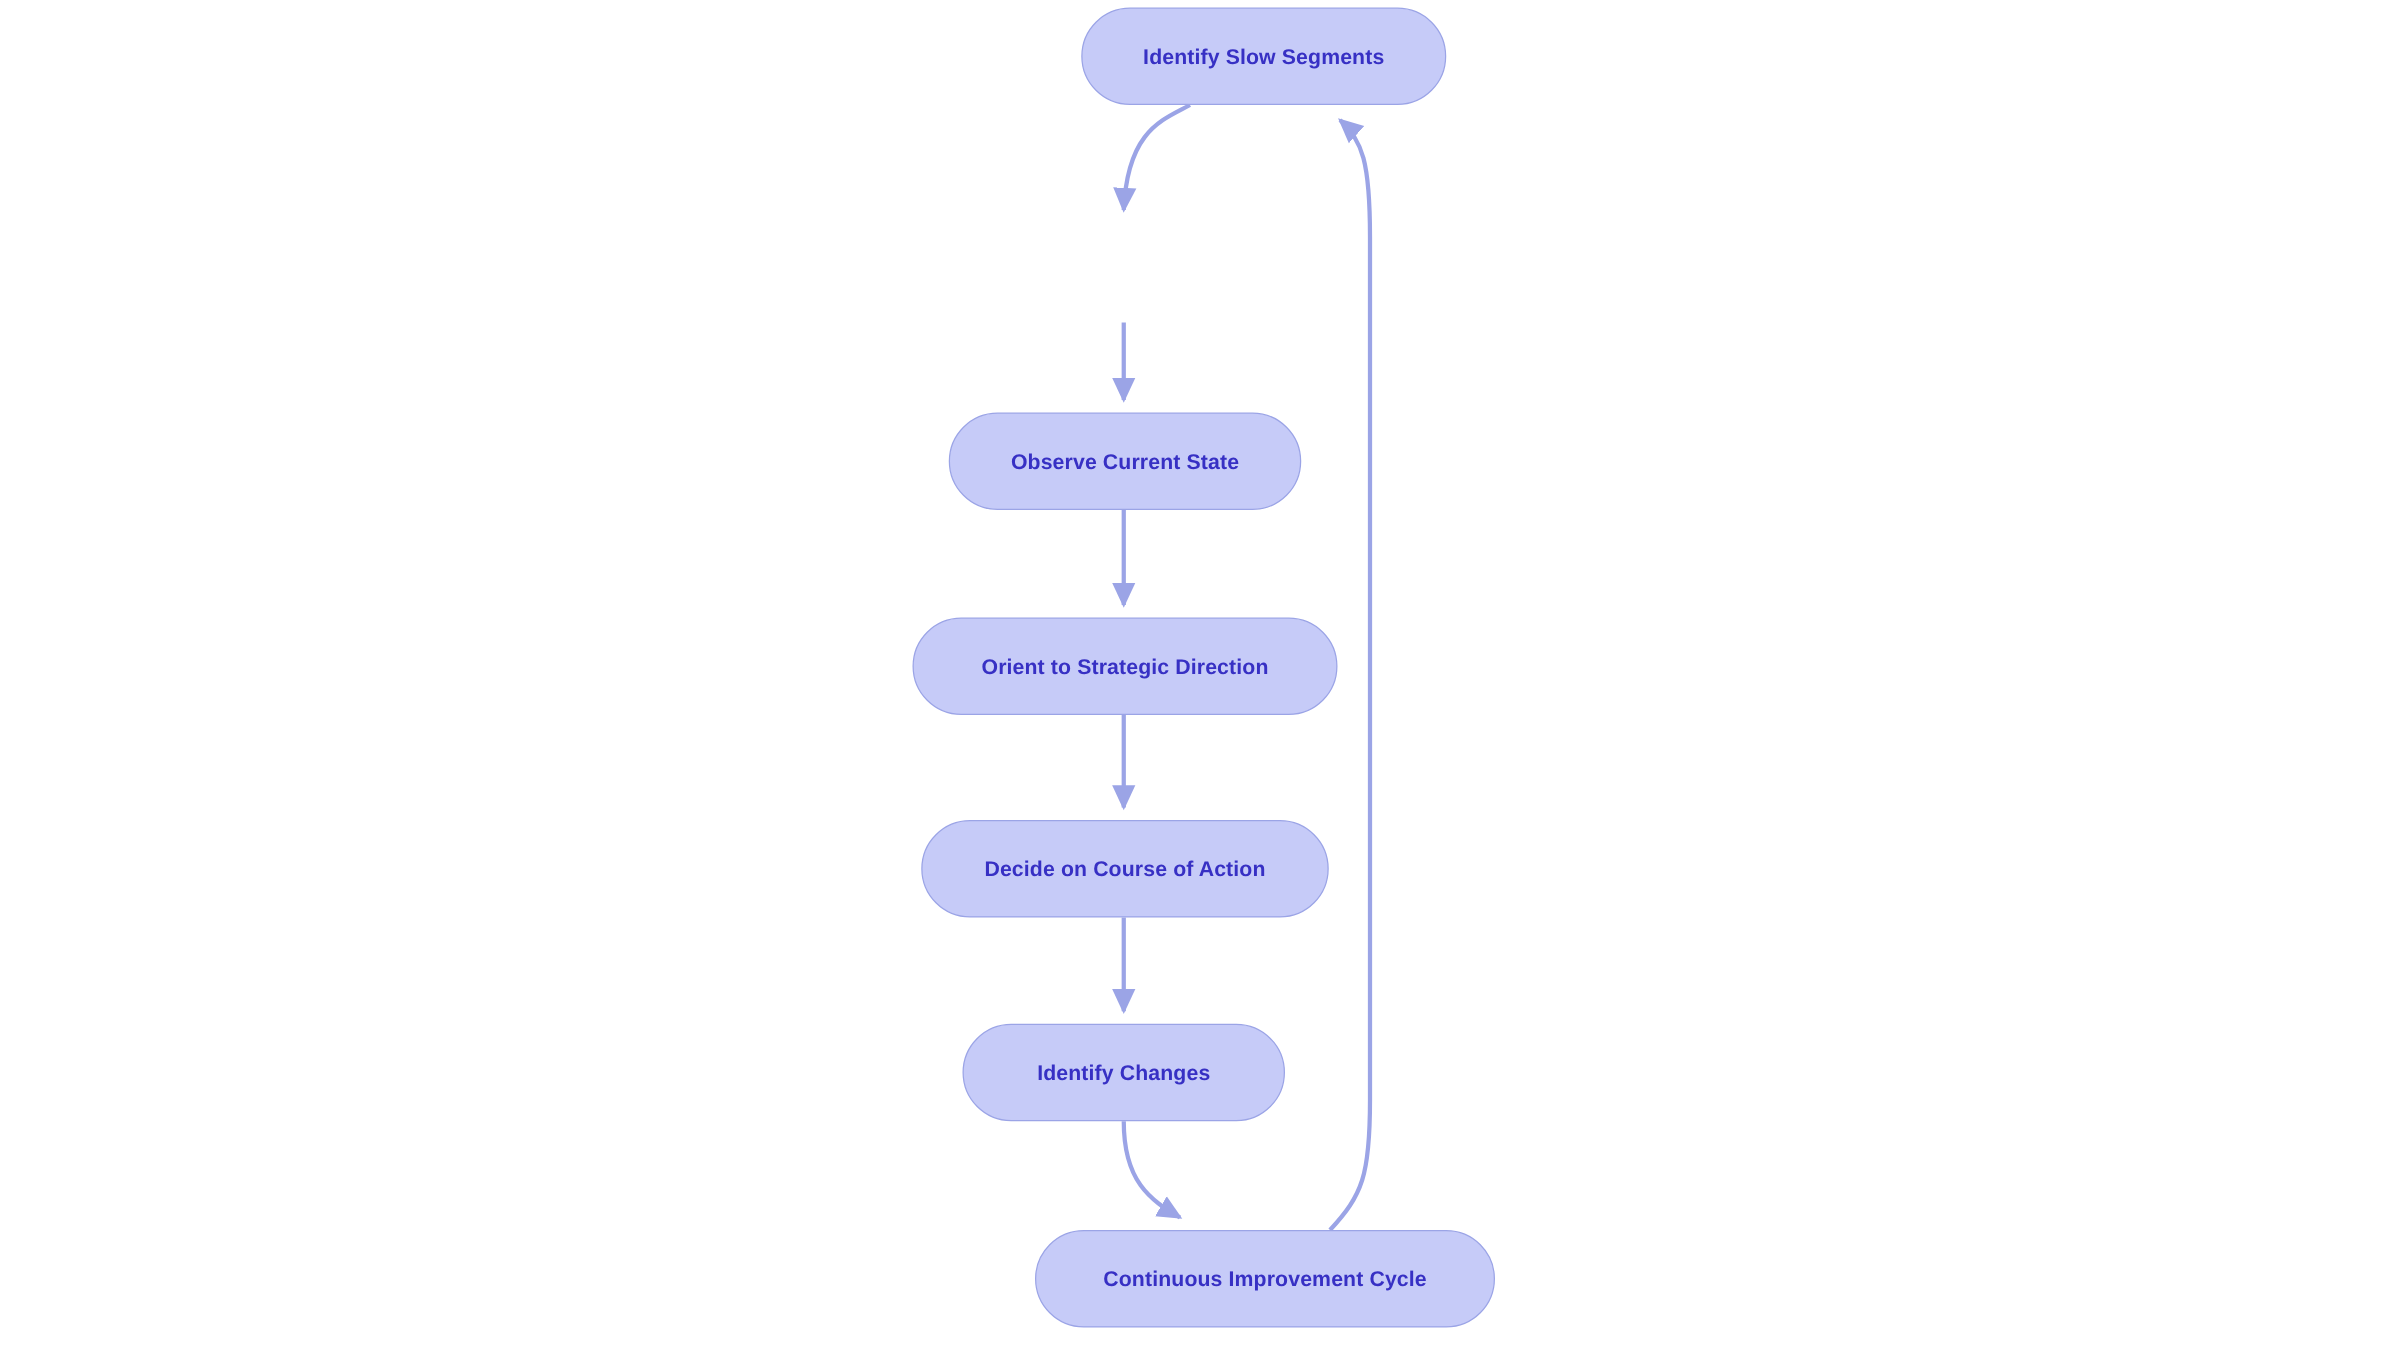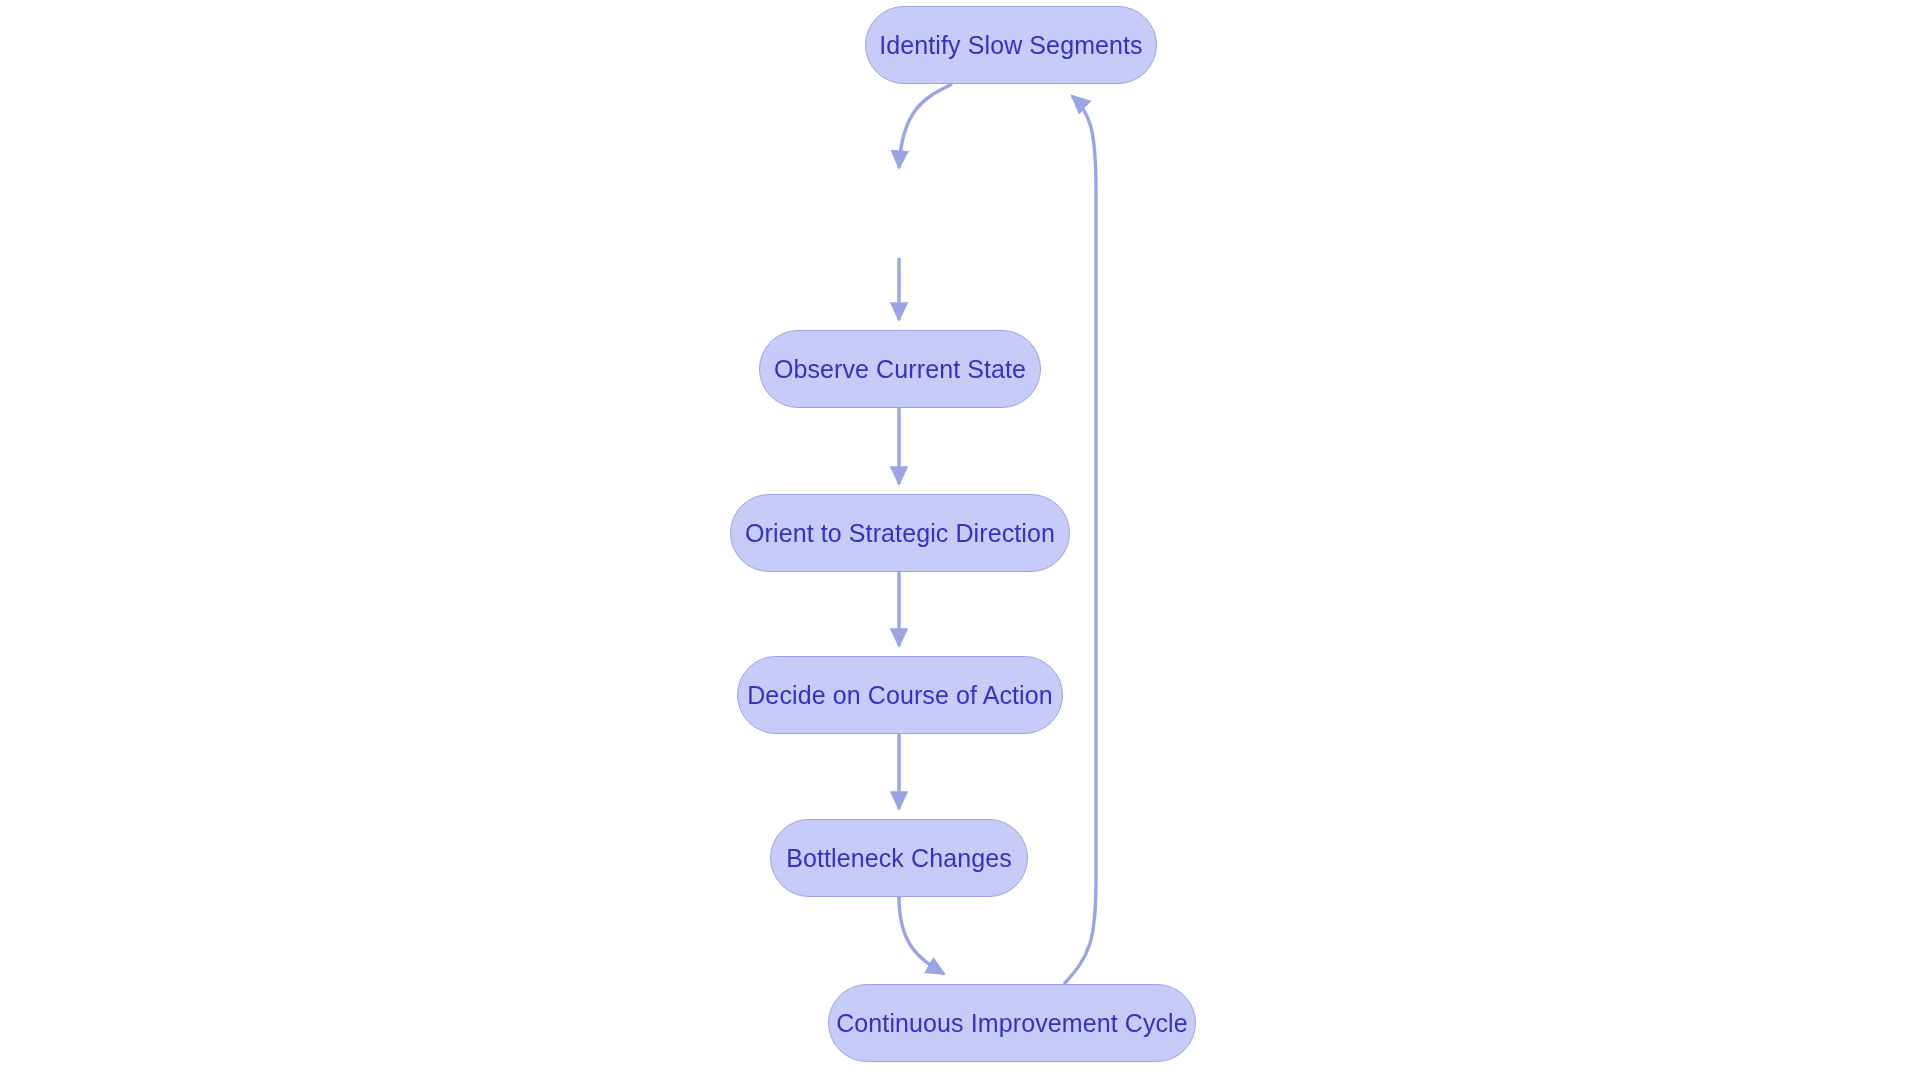--- a/index.html
+++ b/index.html
@@ -32,25 +32,26 @@
     display: flex;
     align-items: center;
     justify-content: center;
     background: #c6cbf8;
     border: 1.6px solid #9ba4e6;
     border-radius: 999px;
     height: 78px;
     z-index: 2;
   }
   .node-label {
-    font-size: 25px;
+    font-size: 17px;
     line-height: 1;
     color: #3730c4;
     white-space: nowrap;
     letter-spacing: 0.1px;
+    font-weight: bold;
   }
 </style>
 </head>
 <body>
 
 <div id="flowchart-canvas">
 
   <svg id="edge-layer" viewBox="0 0 1920 1080">
     <defs>
       <marker id="arrowhead" viewBox="0 0 10 10" refX="8.4" refY="5" markerWidth="6.2" markerHeight="6.2" orient="auto-start-reverse">
@@ -86,20 +87,20 @@
 
   <div class="node" style="left:737px; top:656px; width:326px;">
     <span class="node-label">Decide on Course of Action</span>
   </div>
 
   <div class="node" style="left:730px; top:494px; width:340px;">
     <span class="node-label">Orient to Strategic Direction</span>
   </div>
 
   <div class="node" style="left:770px; top:819px; width:258px;">
-    <span class="node-label">Bottleneck Changes</span>
+    <span class="node-label">Identify Changes</span>
   </div>
 
   <div class="node" style="left:828px; top:984px; width:368px;">
     <span class="node-label">Continuous Improvement Cycle</span>
   </div>
 
 </div>
 
 </body></html>

